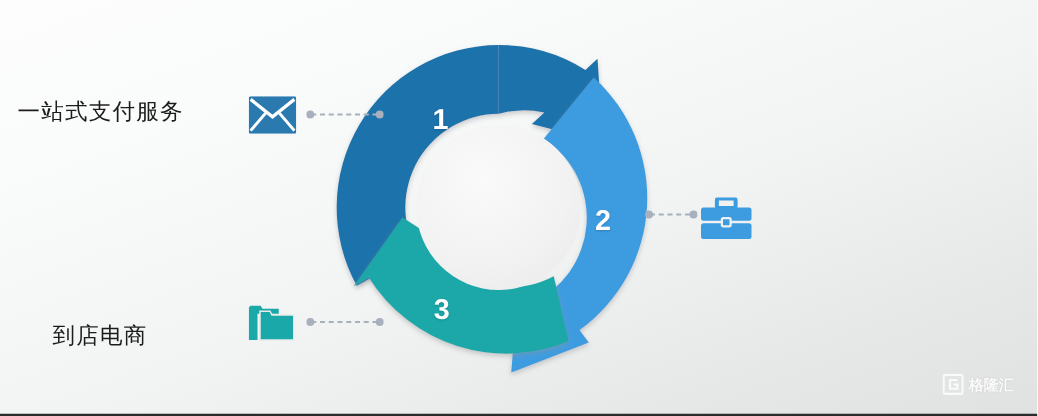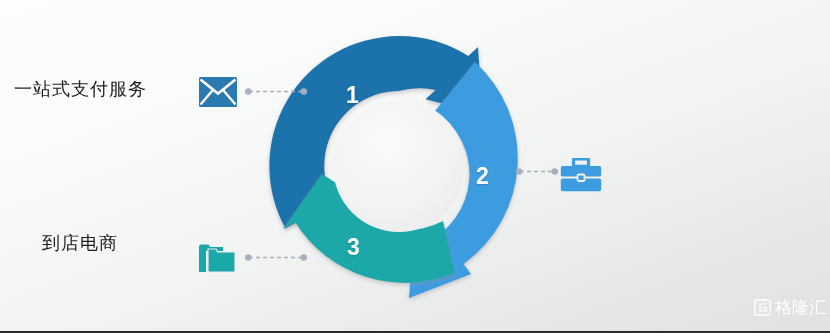--- a/index.html
+++ b/index.html
@@ -32,21 +32,21 @@
   .label-text {
     position: absolute;
     color: #1c1c1c;
     font-weight: normal;
     font-size: 18px;
     letter-spacing: 1px;
     white-space: nowrap;
     line-height: 1;
   }
   #label-1 { left: 14px;  top: 80px; }
-  #label-3 { left: 42px;  top: 234px; }
+  #label-3 { left: 42px;  top: 259px; }
   #label-2 { left: 625px; top: 167px; }
 
   
   .icon-box {
     position: absolute;
     width: 38px;
     height: 30px;
   }
   #icon-envelope  { left: 199px; top: 77px; }
   #icon-folder    { left: 199px; top: 243px; }
@@ -90,21 +90,21 @@
     align-items: center;
     gap: 4px;
     opacity: 0.85;
   }
   #watermark-mark {
     width: 17px;
     height: 17px;
   }
   #watermark-text {
     color: #ffffff;
-    font-size: 17px;
+    font-size: 12px;
     font-weight: bold;
     letter-spacing: 0px;
     line-height: 1;
     text-shadow: 0 0 1px rgba(180,180,180,0.9);
   }
 </style>
 </head>
 <body>
 
 <div id="slide">

